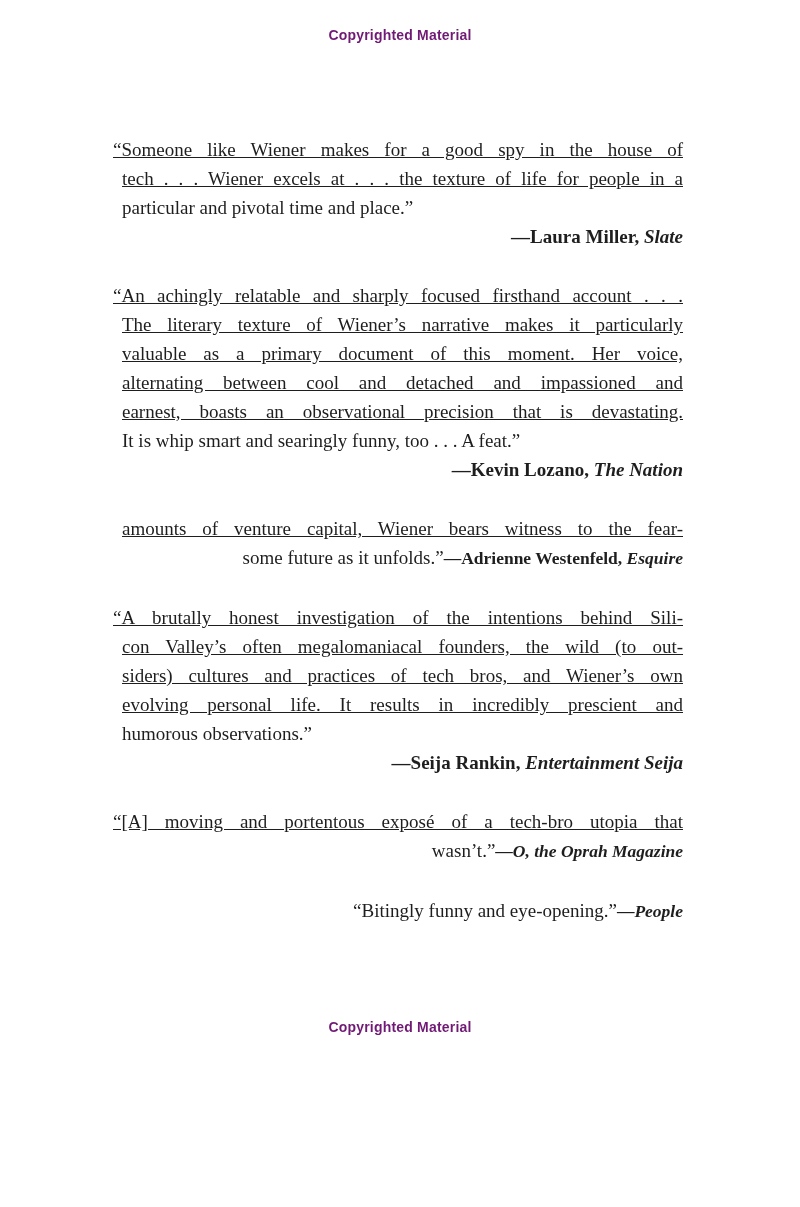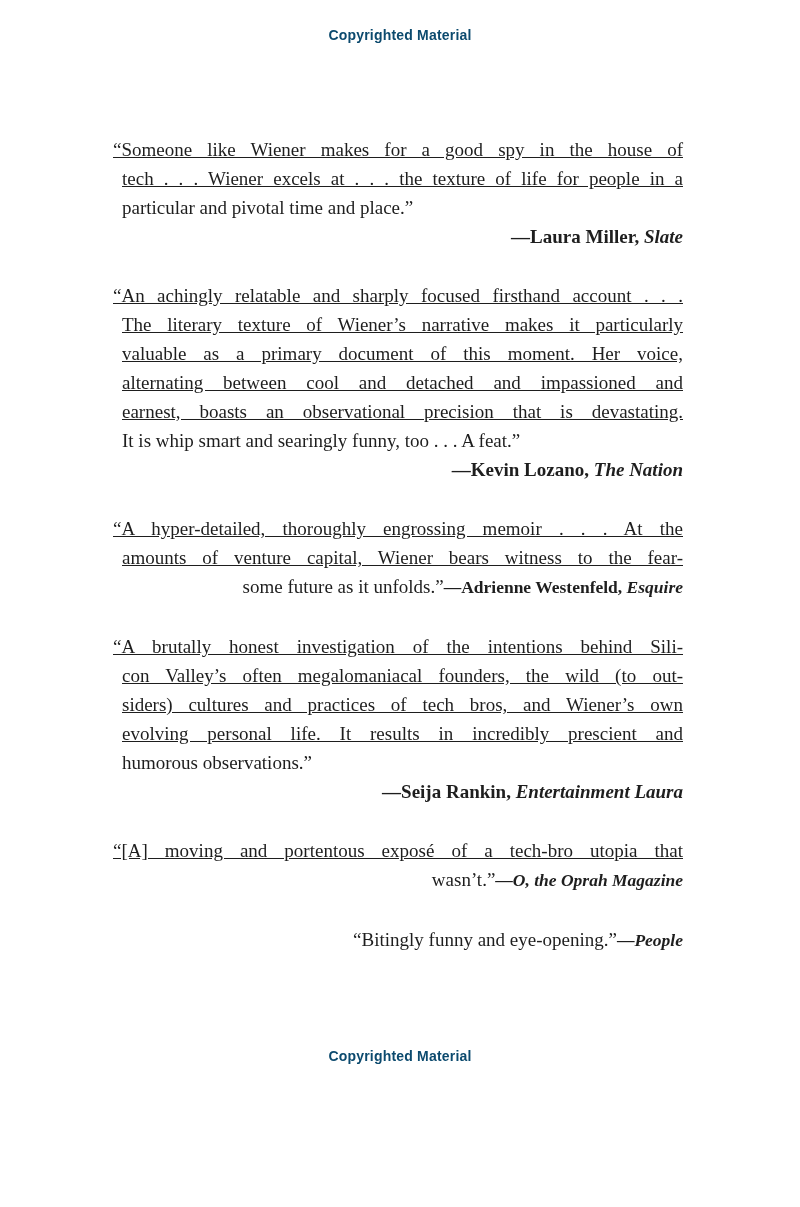--- a/index.html
+++ b/index.html
@@ -11,21 +11,21 @@
     overflow: hidden;
     font-family: "Liberation Serif", serif;
     color: #1e1e1e;
   }
   .copyright {
     text-align: center;
     font-family: "Liberation Sans", sans-serif;
     font-weight: 700;
     font-size: 14px;
     line-height: 16px;
-    color: #0c4a6e;
+    color: #701a75;
     letter-spacing: 0.2px;
   }
   .copyright.top { padding-top: 27px; }
   .copyright.bottom { margin-top: 93px; }
   .quotes {
     margin: 92px 0 0 113px;
     width: 570px;
     font-size: 19px;
     line-height: 29px;
   }
@@ -58,34 +58,33 @@
       <blockquote class="quote" style="margin: 0px 0px 30px;">
         <div class="line first just">“An achingly relatable and sharply focused firsthand account . . .</div>
         <div class="line just">The literary texture of Wiener’s narrative makes it particularly</div>
         <div class="line just">valuable as a primary document of this moment. Her voice,</div>
         <div class="line just">alternating between cool and detached and impassioned and</div>
         <div class="line just">earnest, boasts an observational precision that is devastating.</div>
         <div class="line">It is whip smart and searingly funny, too . . . A feat.”</div>
         <div class="attr-line"><span class="attr">—Kevin Lozano, <i>The Nation</i></span></div>
       </blockquote>
       <blockquote class="quote" style="margin: 0px 0px 30px;">
-        <div class="line first just">“A hyper-detailed, thoroughly engrossing memoir . . . At the</div>
         <div class="line just">amounts of venture capital, Wiener bears witness to the fear-</div>
         <div class="line row">
           <span>some future as it unfolds.”</span>
           <span class="attr attr-inline">—Adrienne Westenfeld, <i>Esquire</i></span>
         </div>
       </blockquote>
       <blockquote class="quote" style="margin: 0px 0px 30px;">
         <div class="line first just">“A brutally honest investigation of the intentions behind Sili-</div>
         <div class="line just">con Valley’s often megalomaniacal founders, the wild (to out-</div>
         <div class="line just">siders) cultures and practices of tech bros, and Wiener’s own</div>
         <div class="line just">evolving personal life. It results in incredibly prescient and</div>
         <div class="line">humorous observations.”</div>
-        <div class="attr-line"><span class="attr">—Seija Rankin, <i>Entertainment Laura</i></span></div>
+        <div class="attr-line"><span class="attr">—Seija Rankin, <i>Entertainment Seija</i></span></div>
       </blockquote>
       <blockquote class="quote" style="margin: 0px 0px 30px;">
         <div class="line first just">“[A] moving and portentous exposé of a tech-bro utopia that</div>
         <div class="line row">
           <span>wasn’t.”</span>
           <span class="attr attr-inline">—<i>O, the Oprah Magazine</i></span>
         </div>
       </blockquote>
       <blockquote class="quote" style="margin: 0px 0px 30px;">
         <div class="line row first">

